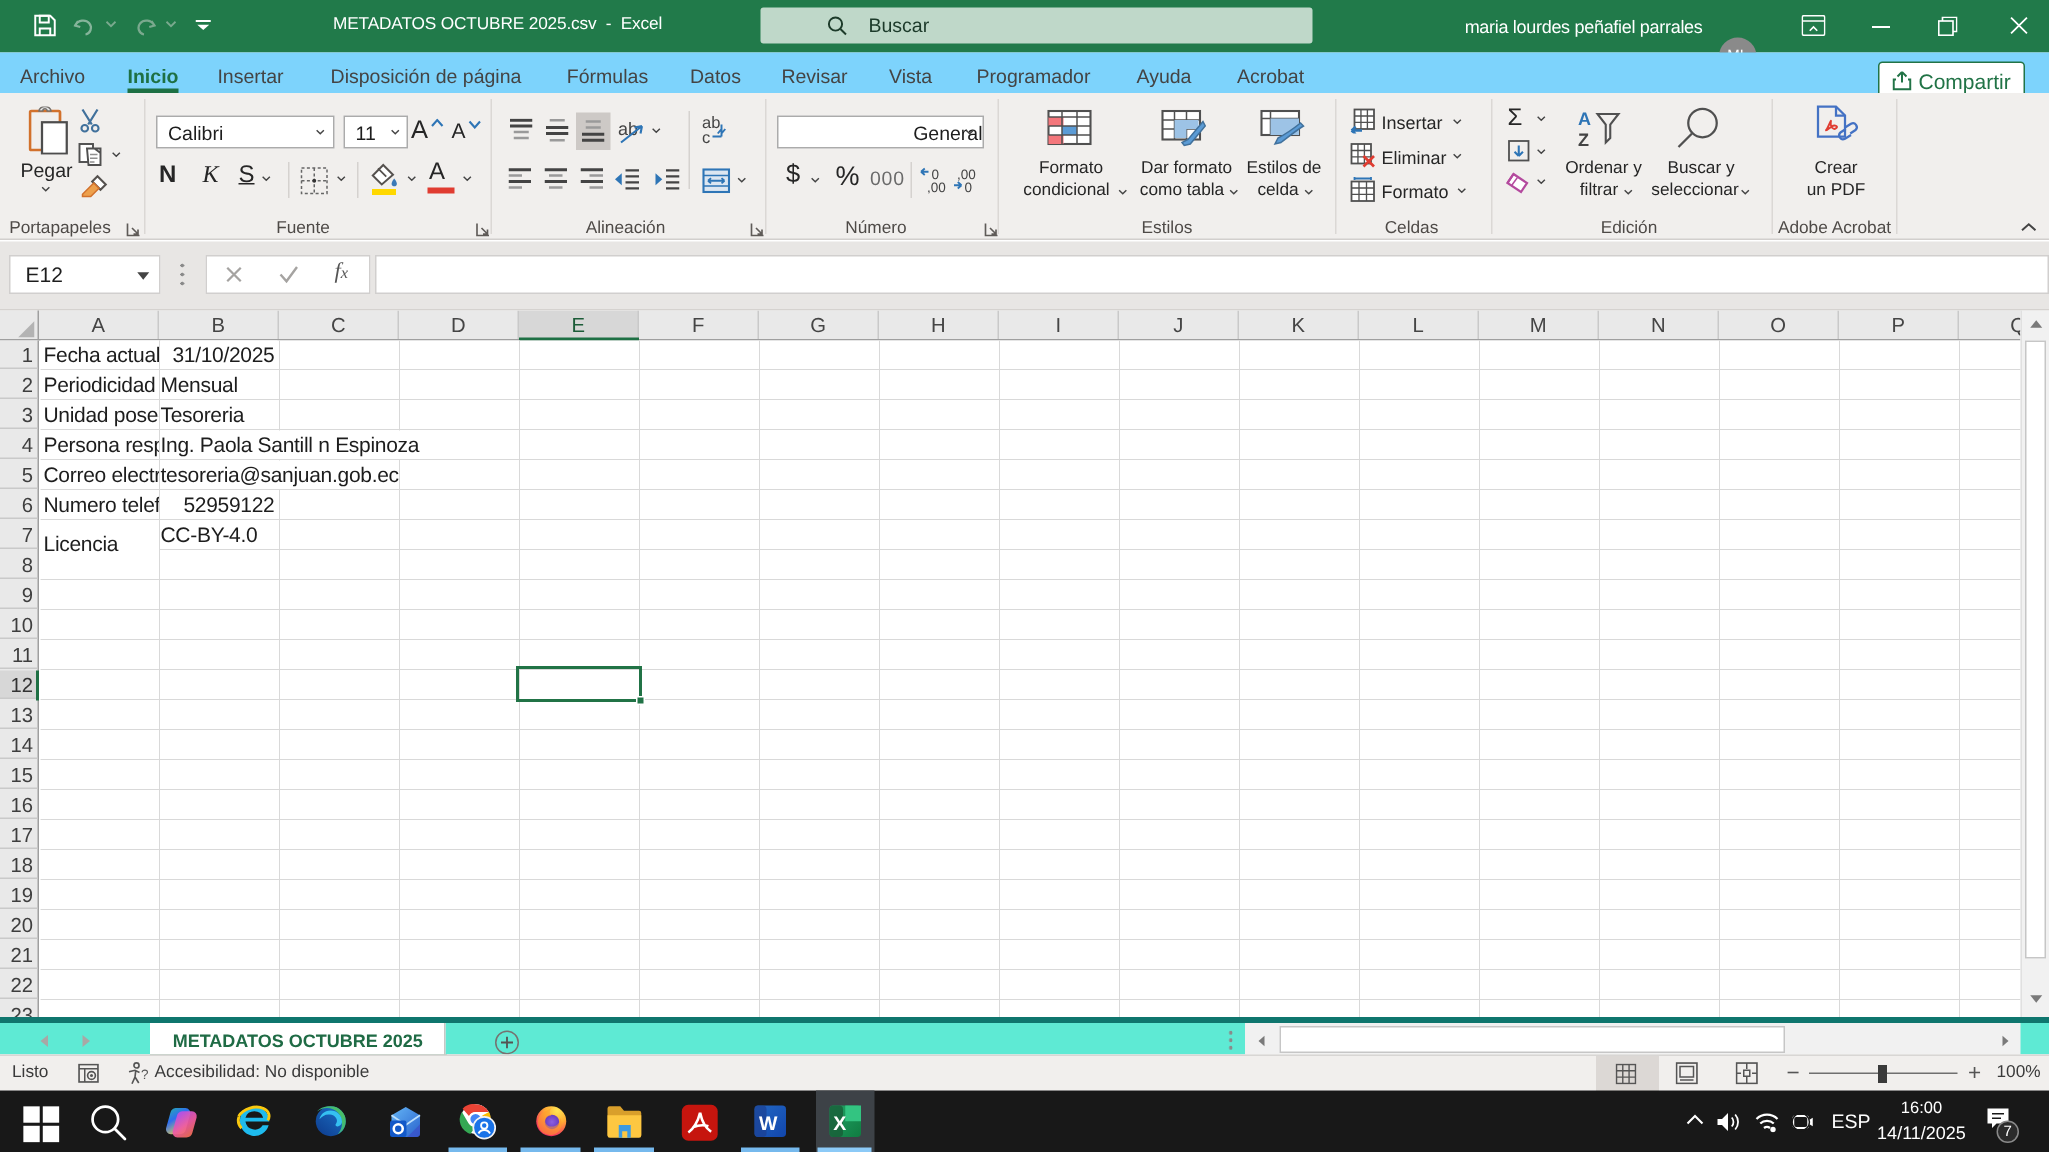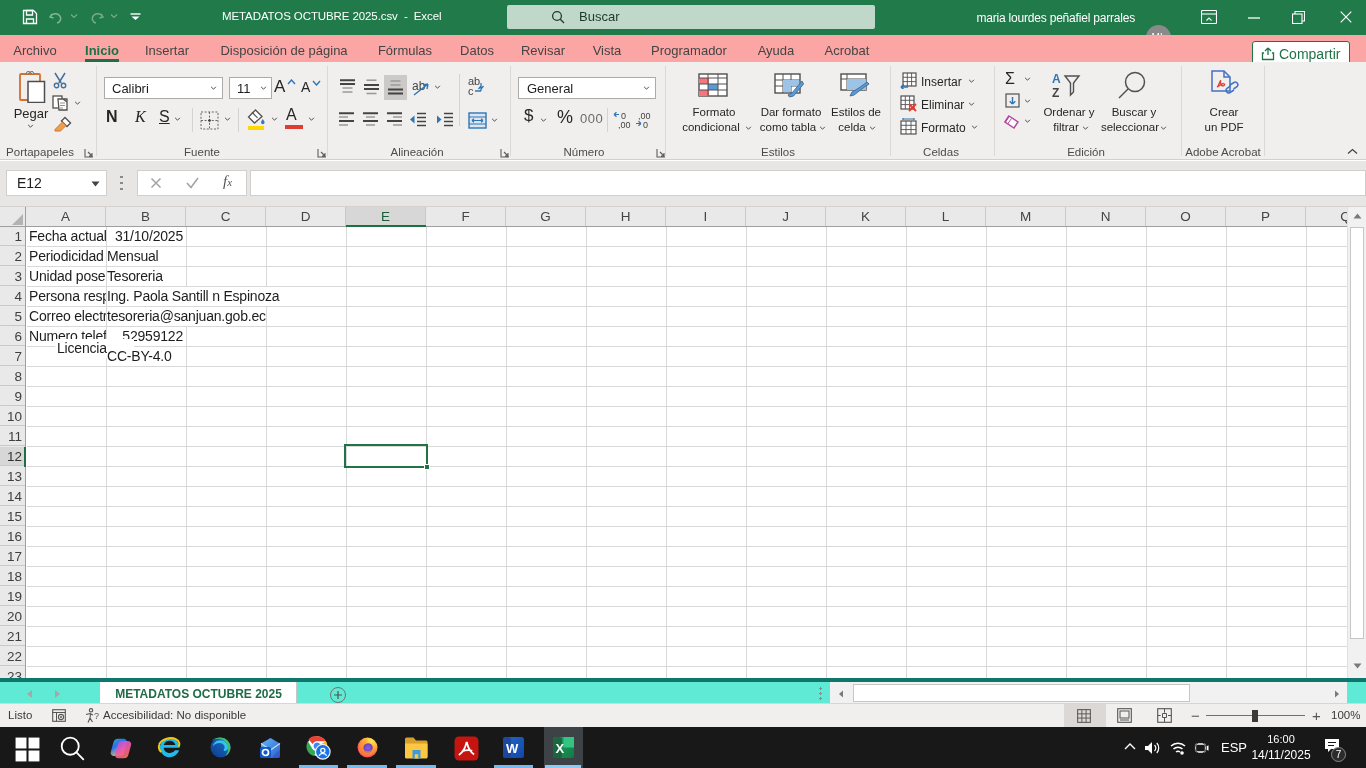--- a/index.html
+++ b/index.html
@@ -6,21 +6,21 @@
 html,body{width:1366px;height:768px;overflow:hidden;font-family:"Liberation Sans",sans-serif;}
 .abs{position:absolute;}
 #app{position:relative;width:1366px;height:768px;background:#fff;}
 
 #titlebar{position:absolute;left:0;top:0;width:1366px;height:35px;background:#217a4a;}
 #searchbox{position:absolute;left:507px;top:5px;width:368px;height:24px;background:#bfd8c9;border-radius:2px;}
 #title-text{position:absolute;top:10px;left:222px;width:216px;text-align:center;color:#fff;font-size:11.5px;letter-spacing:-0.1px;white-space:nowrap;}
 #username{position:absolute;top:11px;right:231px;color:#fff;font-size:12px;letter-spacing:-0.2px;white-space:nowrap;}
 #mlcircle{position:absolute;left:1146px;top:5px;width:25px;height:25px;border-radius:50%;background:#8a8a8a;color:#fff;font-size:10px;text-align:center;line-height:25px;margin-top:20px;}
 
-#tabrow{position:absolute;left:0;top:35px;width:1366px;height:27px;background:#fca5a5;}
+#tabrow{position:absolute;left:0;top:35px;width:1366px;height:27px;background:#7dd3fc;}
 .rtab{position:absolute;top:8px;font-size:13px;color:#444;transform:translateX(-50%);white-space:nowrap;}
 
 #ribbon{position:absolute;left:0;top:62px;width:1366px;height:98px;background:#f1efed;border-bottom:1px solid #d2cfcd;}
 .gsep{position:absolute;top:4px;width:1px;height:90px;background:#dbd8d5;}
 .glabel{position:absolute;top:84px;font-size:11.5px;color:#4e4a47;transform:translateX(-50%);white-space:nowrap;}
 .launcher{position:absolute;top:85px;width:10px;height:10px;}
 .chev{position:absolute;width:7px;height:4px;}
 .rbtn-label{position:absolute;font-size:11.5px;color:#262626;transform:translateX(-50%);white-space:nowrap;}
 
 #fbar{position:absolute;left:0;top:161px;width:1366px;height:46px;background:#e8e6e4;border-bottom:1px solid #d5d2cf;}
@@ -252,21 +252,21 @@
       </svg>
 <svg class="chev" style="left:491px;top:56px" width="8" height="5" viewBox="0 0 8 5">
         <path d="M1 1 L4 4 L7 1" fill="none" stroke="#444" stroke-width="1.2"></path>
       </svg>
 <div class="glabel" style="left:417px;">Alineación</div>
 <svg class="launcher" style="left:500px;top:86px" width="10" height="10" viewBox="0 0 10 10">
         <path d="M1 1 v8 h8 M4 4 l4 4 M8 5 v3 h-3" fill="none" stroke="#5f5b58" stroke-width="1.1"></path>
       </svg>
 <div class="gsep" style="left:510px;"></div>
 
-<div class="abs" style="left:518px;top:15px;width:138px;height:22px;background:#fff;border:1px solid #ababab;font-size:13px;color:#1d1d1d;padding:3px 0 16px 8px;">General</div>
+<div class="abs" style="left:518px;top:15px;width:138px;height:22px;background:#fff;border:1px solid #ababab;font-size:13px;color:#1d1d1d;padding:3px 0 16px 8px;text-align:right;">General</div>
 <svg class="chev" style="left:643px;top:24px" width="8" height="5" viewBox="0 0 8 5">
         <path d="M1 1 L4 4 L7 1" fill="none" stroke="#444" stroke-width="1.2"></path>
       </svg>
 <div class="abs" style="left:524px;top:44px;font-size:17px;color:#262626;">$</div>
 <svg class="chev" style="left:540px;top:56px" width="8" height="5" viewBox="0 0 8 5">
         <path d="M1 1 L4 4 L7 1" fill="none" stroke="#444" stroke-width="1.2"></path>
       </svg>
 <div class="abs" style="left:557px;top:45px;font-size:18px;color:#262626;">%</div>
 <div class="abs" style="left:580px;top:49px;font-size:13px;color:#6a6a6a;letter-spacing:0.5px;">000</div>
 <div class="gsep" style="left:607px;top:46px;height:24px;background:#d5d2cf;"></div>
@@ -482,21 +482,21 @@
 <div class="cell" style="left:0px;top:20px;width:79px;padding-left:2px;overflow:hidden;">Periodicidad</div>
 <div class="cell" style="left:80px;top:20px;">Mensual</div>
 <div class="cell" style="left:0px;top:40px;width:79px;padding-left:2px;overflow:hidden;">Unidad poseedora</div>
 <div class="cell" style="left:80px;top:40px;">Tesoreria</div>
 <div class="cell" style="left:0px;top:60px;width:79px;padding-left:2px;overflow:hidden;">Persona responsable</div>
 <div class="cell" style="left:80px;top:60px;">Ing. Paola Santill n Espinoza</div>
 <div class="cell" style="left:0px;top:80px;width:79px;padding-left:2px;overflow:hidden;">Correo electrónico</div>
 <div class="cell" style="left:80px;top:80px;">tesoreria@sanjuan.gob.ec</div>
 <div class="cell" style="left:0px;top:100px;width:79px;padding-left:2px;overflow:hidden;">Numero telefónico</div>
 <div class="cell" style="left:80px;top:100px;width:78px;text-align:right;padding-right:2px;">52959122</div>
-<div class="cell" style="left:0px;top:112px;width:79px;padding-left:2px;overflow:hidden;margin-left:28px;">Licencia</div>
+<div class="cell" style="left:0px;top:126px;width:79px;padding-left:2px;overflow:hidden;">Licencia</div>
 <div class="cell" style="left:80px;top:120px;">CC-BY-4.0</div>
 </div>
 
 <div class="abs" style="left:344px;top:444px;width:84px;height:24px;border:2px solid #217346;"></div>
 <div class="abs" style="left:424px;top:464px;width:6px;height:6px;background:#217346;border:1px solid #fff;"></div>
 
 <div class="abs" style="left:1347px;top:207px;width:19px;height:471px;background:#f1f1f1;border-left:1px solid #e0e0e0;">
 <svg class="abs" style="left:5px;top:6px" width="9" height="6" viewBox="0 0 9 6">
         <path d="M0.5 5.5 L4.5 0.5 L8.5 5.5 z" fill="#7a7a7a"></path>
       </svg>

